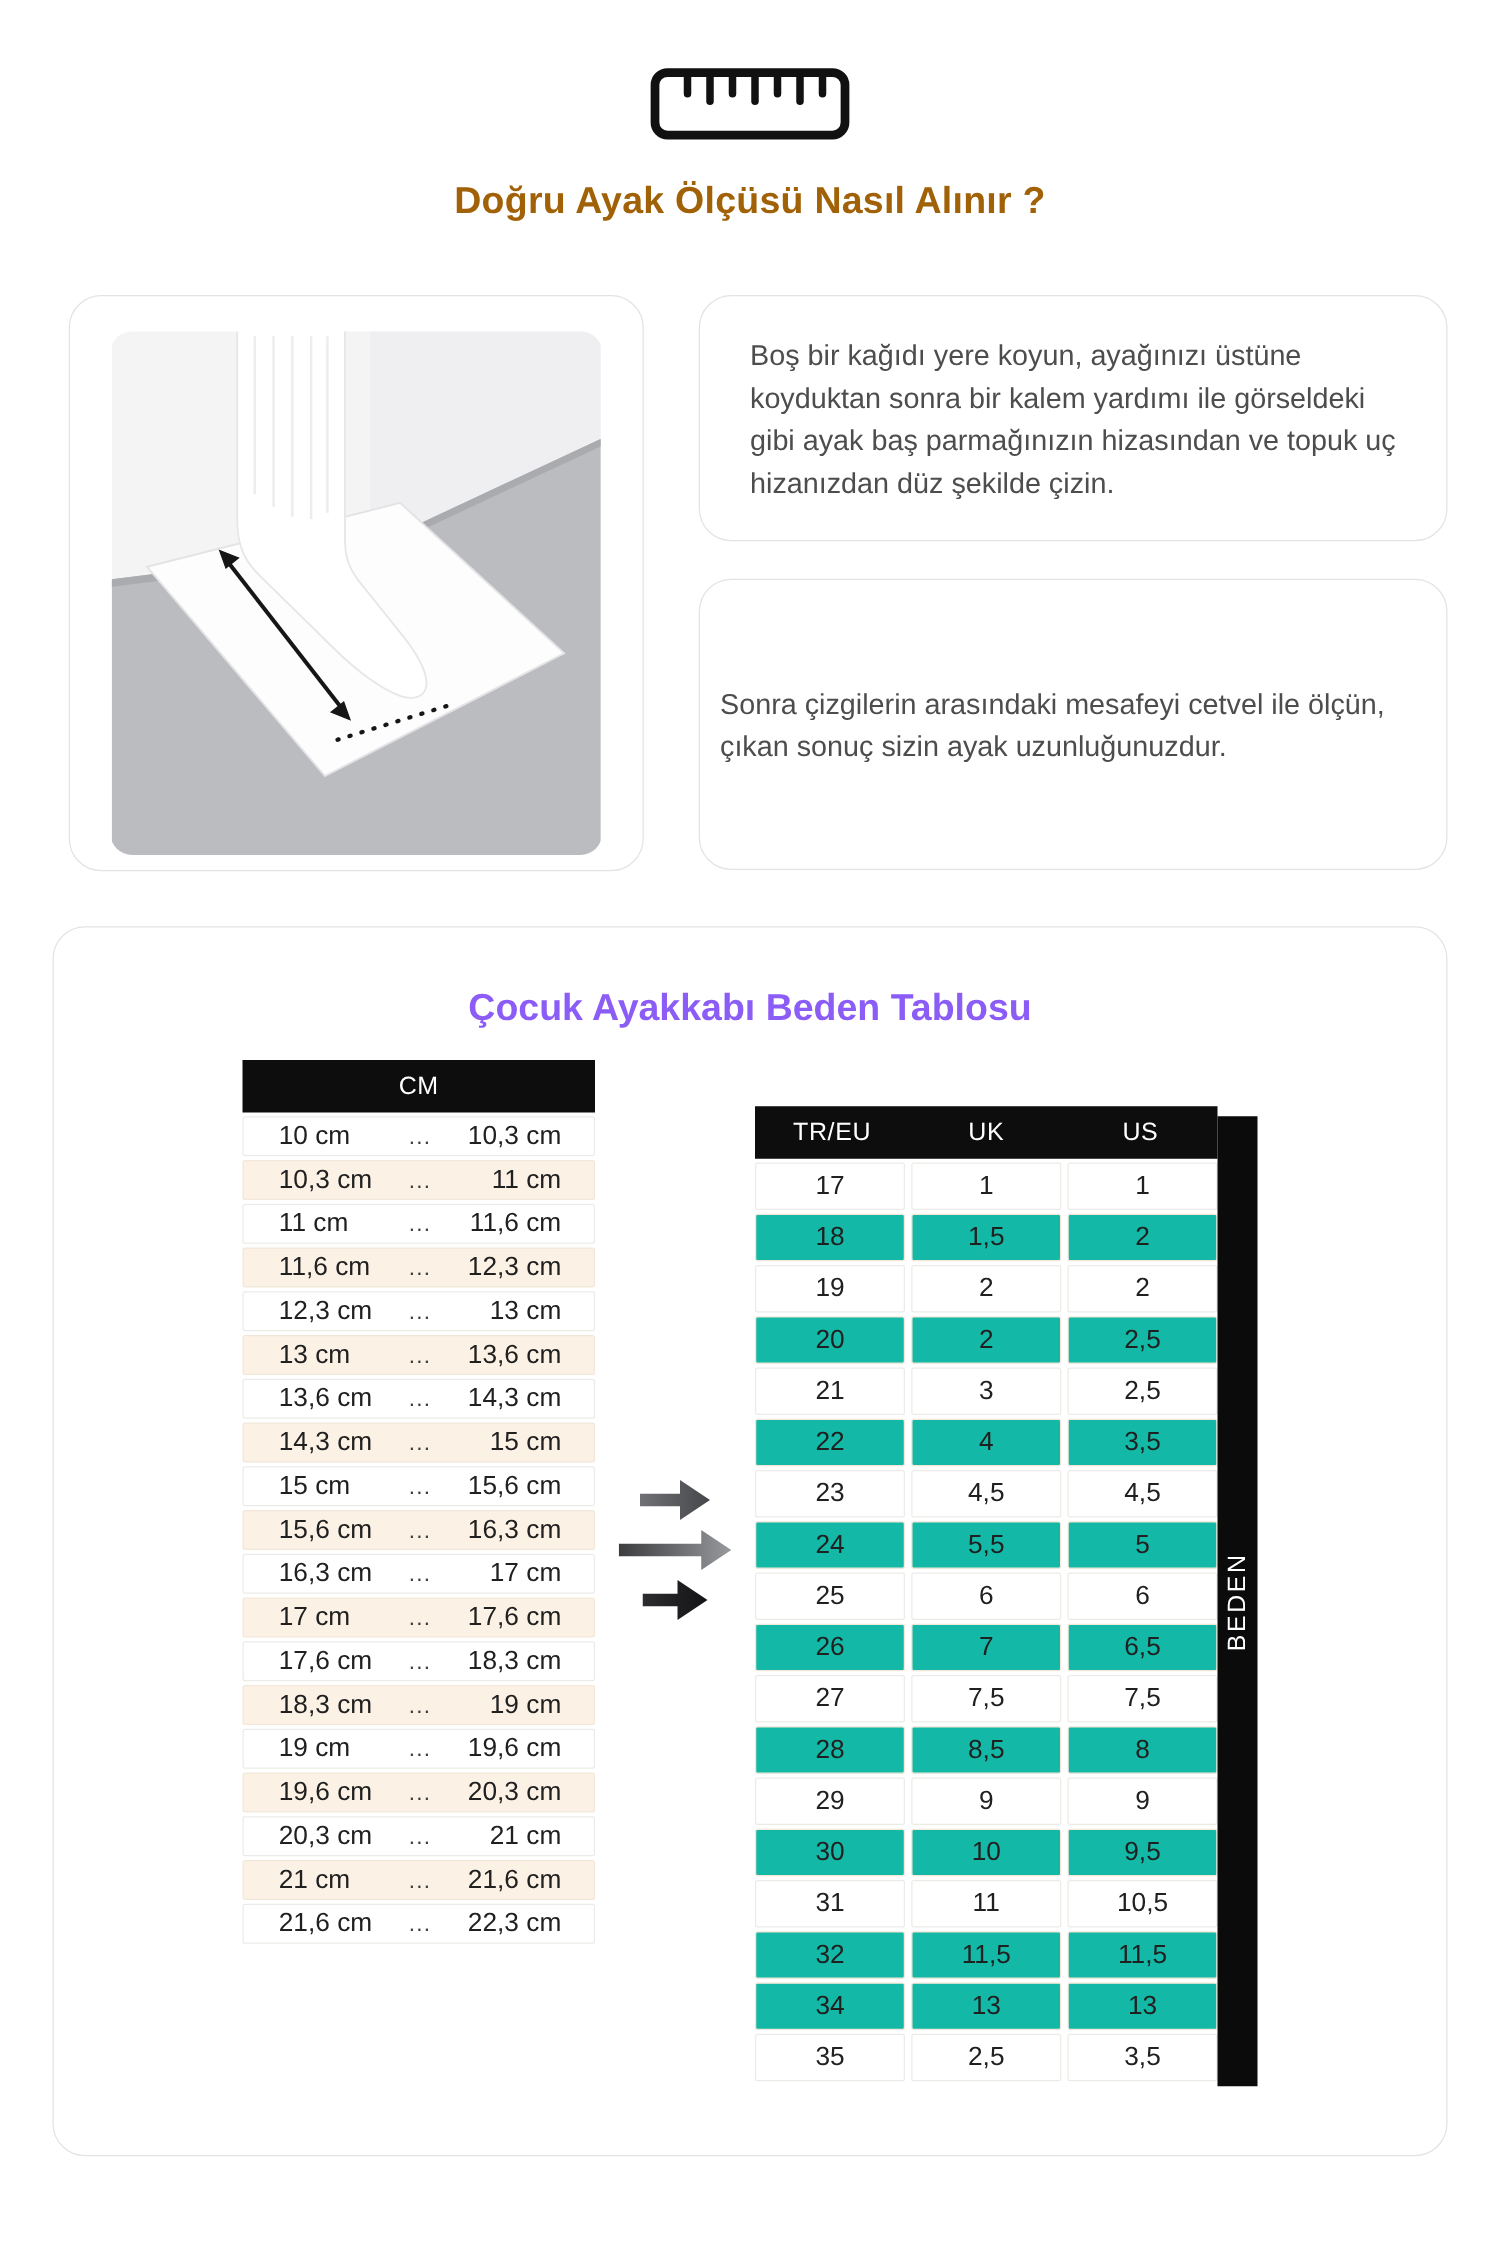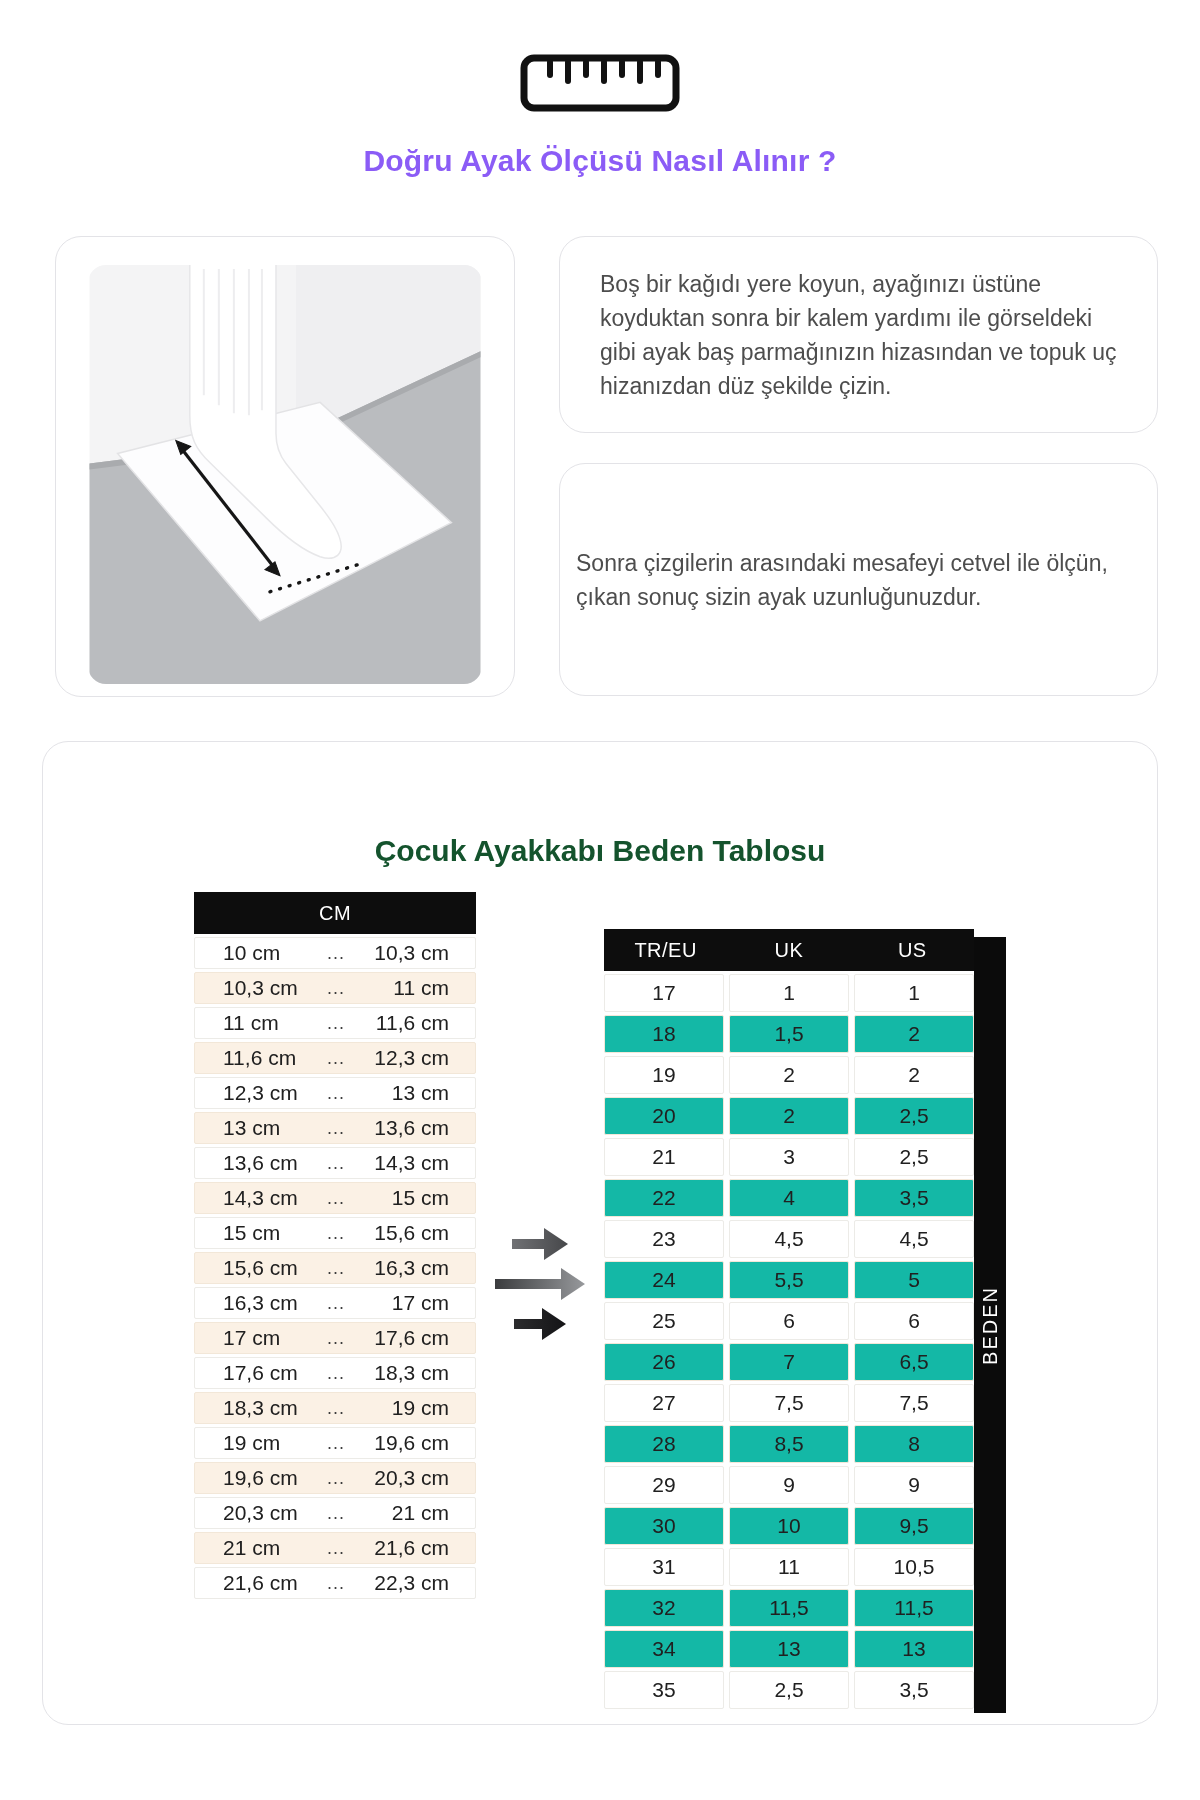--- a/index.html
+++ b/index.html
@@ -3,36 +3,36 @@
 <meta charset="utf-8">
 <style>
   * { box-sizing: border-box; margin: 0; padding: 0; }
   html,body { background:#ffffff; }
   body { font-family:"Liberation Sans","DejaVu Sans",sans-serif; }
   .page { width:1200px; height:1800px; position:relative; margin:0 auto; background:#fff; overflow:hidden; }
 
   
   .hero { padding-top:54px; text-align:center; }
   .hero .ruler { display:block; margin:0 auto; }
-  .page-title { margin-top:32px; font-size:30px; font-weight:700; color:#8b5cf6; letter-spacing:0.2px; }
+  .page-title { margin-top:32px; font-size:30px; font-weight:700; color:#a16207; letter-spacing:0.2px; }
 
   
   .cards-row { display:flex; margin:58px 42px 0 55px; gap:44px; align-items:flex-start; }
   .card { border:1px solid #e3e3e7; border-radius:26px; background:#fff; }
   .photo-card { width:460px; height:461px; padding:28px 32px 14px 32px; flex:none; }
   .photo { width:100%; height:419px; border-radius:18px; overflow:hidden; }
   .photo svg { display:block; width:100%; height:100%; }
   .text-col { flex:1; display:flex; flex-direction:column; gap:30px; }
   .text-card { min-height:197px; padding:18px 40px; display:flex; align-items:center;
                font-size:23px; line-height:34px; color:#4d4d4d; }
   .text-card.second { min-height:233px;padding-left:16px; }
 
   
   .size-card { margin:44px 42px 0; height:984px; border:1px solid #e3e3e7; border-radius:26px; padding-top:48px; }
-  .section-title { text-align:center; font-size:30px; font-weight:700; color:#14532d;margin-top:44px; }
+  .section-title { text-align:center; font-size:30px; font-weight:700; color:#8b5cf6; }
   .tables { display:flex; width:812px; margin:24px auto 0; align-items:flex-start; }
 
   .thead { height:42px; background:#0d0d0d; color:#ffffff; display:flex; align-items:center;
            justify-content:center; font-size:20px; margin-bottom:3px; letter-spacing:0.5px; }
 
   .cm-table { width:282px; flex:none; }
   .row { height:32px; margin-bottom:3px; display:flex; align-items:center; background:#fff;
          border:1px solid #ecebe7; border-radius:2px; font-size:21px; color:#202020; }
   .row.alt { background:#fbf1e5; border-color:#f2e7d8; }
   .row .v1 { flex:1; padding-left:28px; }

